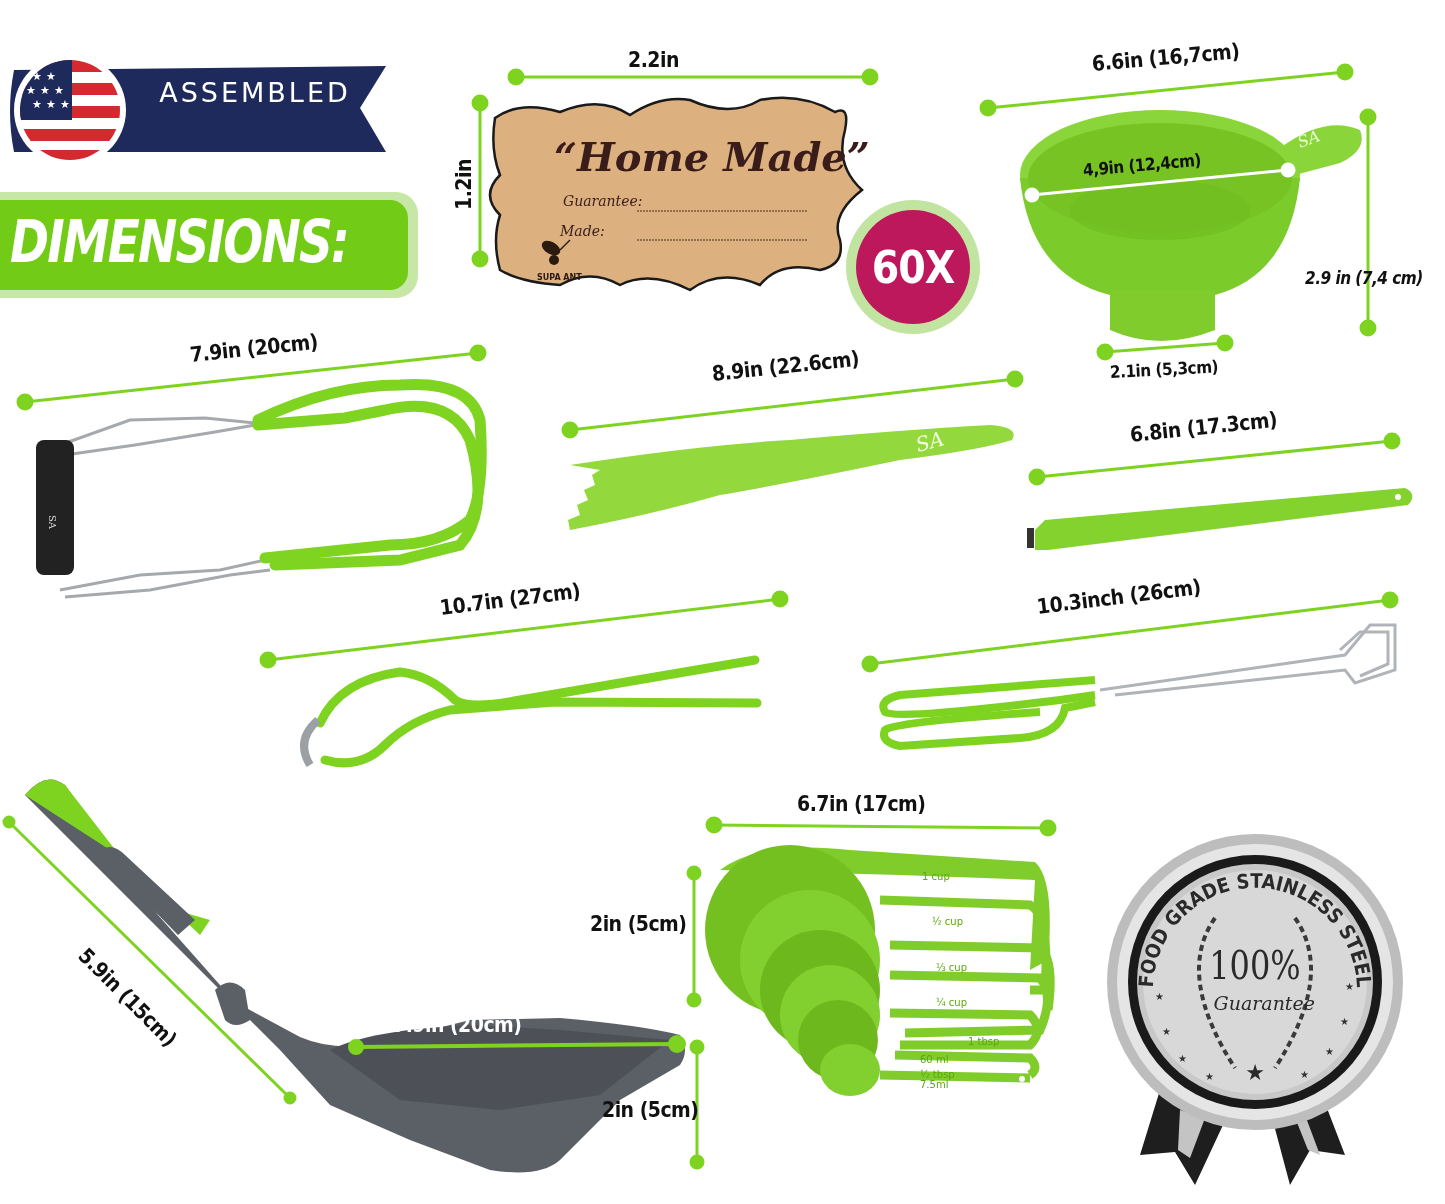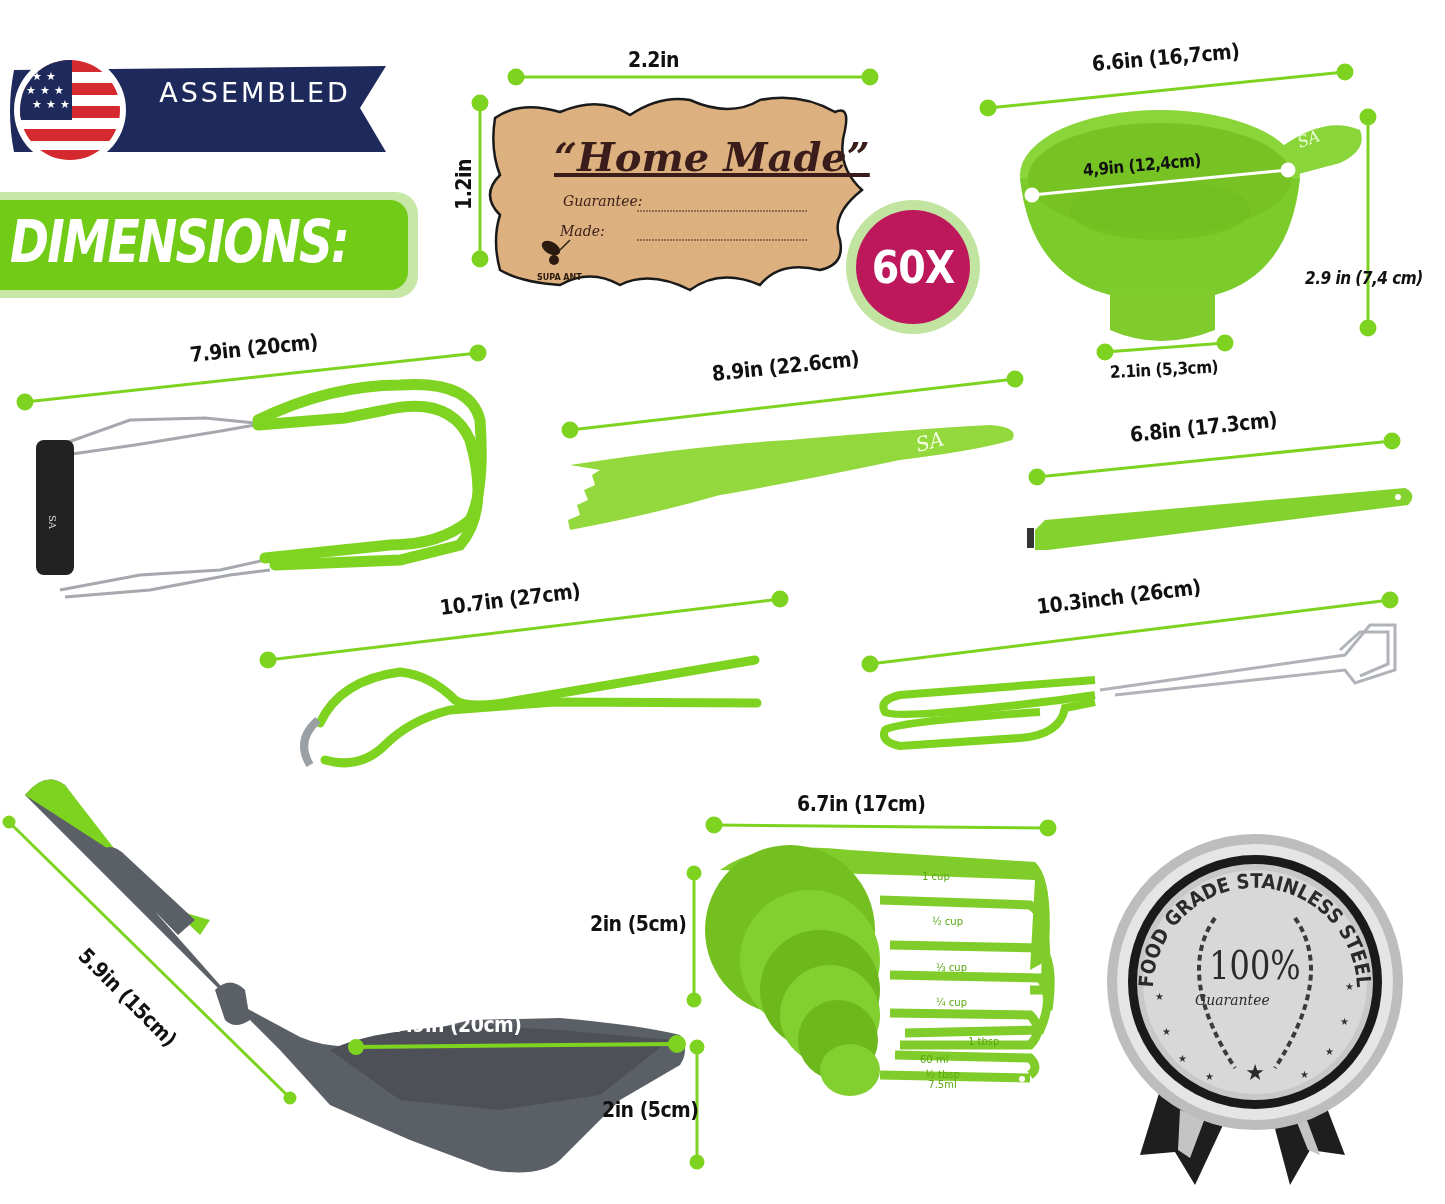--- a/index.html
+++ b/index.html
@@ -7,21 +7,21 @@
   .abs{position:absolute;}
   .dim-label{position:absolute;font-family:"DejaVu Sans Condensed","DejaVu Sans",sans-serif;font-weight:bold;color:#111;font-size:21px;white-space:nowrap;letter-spacing:-0.5px;transform-origin:left center;}
   .dim-label.small{font-size:17px;}
   svg.layer{position:absolute;left:0;top:0;}
   .usa-text{position:absolute;left:140px;top:76px;width:230px;text-align:center;color:#fff;font-family:"DejaVu Sans","Liberation Sans",sans-serif;font-size:27px;letter-spacing:3px;line-height:33px;}
   
   .dim-pill-outer{position:absolute;left:0;top:192px;width:418px;height:106px;background:#c6e7a6;border-radius:0 22px 22px 0;}
   .dim-pill{position:absolute;left:0;top:200px;width:408px;height:90px;background:#72cc17;border-radius:0 18px 18px 0;}
   .dim-title{position:absolute;left:10px;top:206px;color:#fff;font-family:"DejaVu Sans Condensed","DejaVu Sans",sans-serif;font-weight:bold;font-style:italic;font-size:58px;letter-spacing:-2px;line-height:72px;transform:scaleX(0.9);transform-origin:left center;}
   
-  .label-title{position:absolute;left:554px;top:133px;font-family:"DejaVu Serif","Liberation Serif",serif;font-style:italic;font-weight:bold;font-size:40px;color:#3a1d1a;white-space:nowrap;text-decoration:underline;}
+  .label-title{position:absolute;left:554px;top:133px;font-family:"DejaVu Serif","Liberation Serif",serif;font-style:italic;font-weight:bold;font-size:40px;color:#3a1d1a;white-space:nowrap;}
   .label-field{position:absolute;font-family:"DejaVu Serif","Liberation Serif",serif;font-style:italic;font-size:14px;color:#3a1d1a;}
   .label-brand{position:absolute;left:537px;top:273px;font-size:8px;font-weight:bold;color:#2a1a10;}
   
   .badge60-outer{position:absolute;left:846px;top:200px;width:134px;height:134px;border-radius:50%;background:#c1e5a0;}
   .badge60{position:absolute;left:856px;top:210px;width:114px;height:114px;border-radius:50%;background:#be185d;color:#fff;font-family:"DejaVu Sans Condensed","DejaVu Sans",sans-serif;font-weight:bold;font-size:44px;display:flex;align-items:center;justify-content:center;letter-spacing:-1px;}
   
   .seal-text{font-family:"DejaVu Sans Condensed","DejaVu Sans",sans-serif;font-weight:bold;}
   .cup-mark{position:absolute;font-size:10px;color:#5aa812;font-family:"DejaVu Sans",sans-serif;}
 </style>
 </head>
@@ -264,16 +264,16 @@
 
 <div class="dim-label" style="left:797px;top:792px;">6.7in (17cm)</div>
 <div class="dim-label" style="left:590px;top:912px;">2in (5cm)</div>
 
 <div class="cup-mark" style="left:922px;top:871px;">1 cup</div>
 <div class="cup-mark" style="left:932px;top:916px;">½ cup</div>
 <div class="cup-mark" style="left:936px;top:962px;">⅓ cup</div>
 <div class="cup-mark" style="left:936px;top:997px;">¼ cup</div>
 <div class="cup-mark" style="left:968px;top:1036px;">1 tbsp</div>
 <div class="cup-mark" style="left:920px;top:1054px;">60 ml</div>
-<div class="cup-mark" style="left:920px;top:1070px;width:45px;line-height:10px;text-align:center;">½ tbsp 7.5ml</div>
+<div class="cup-mark" style="left:920px;top:1070px;width:45px;line-height:10px;">½ tbsp 7.5ml</div>
 
 <div class="abs" style="left:1195px;top:942px;width:120px;text-align:center;font-family:'DejaVu Serif','Liberation Serif',serif;font-size:40px;color:#2a2a2a;transform:scaleX(0.8);">100%</div>
-<div class="abs" style="left:1195px;top:992px;width:120px;text-align:left;font-family:'DejaVu Serif','Liberation Serif',serif;font-style:italic;font-size:14px;color:#2a2a2a;">Guarantee</div>
+<div class="abs" style="left:1195px;top:992px;width:120px;text-align:right;font-family:'DejaVu Serif','Liberation Serif',serif;font-style:italic;font-size:19px;color:#2a2a2a;">Guarantee</div>
 
 </body></html>

